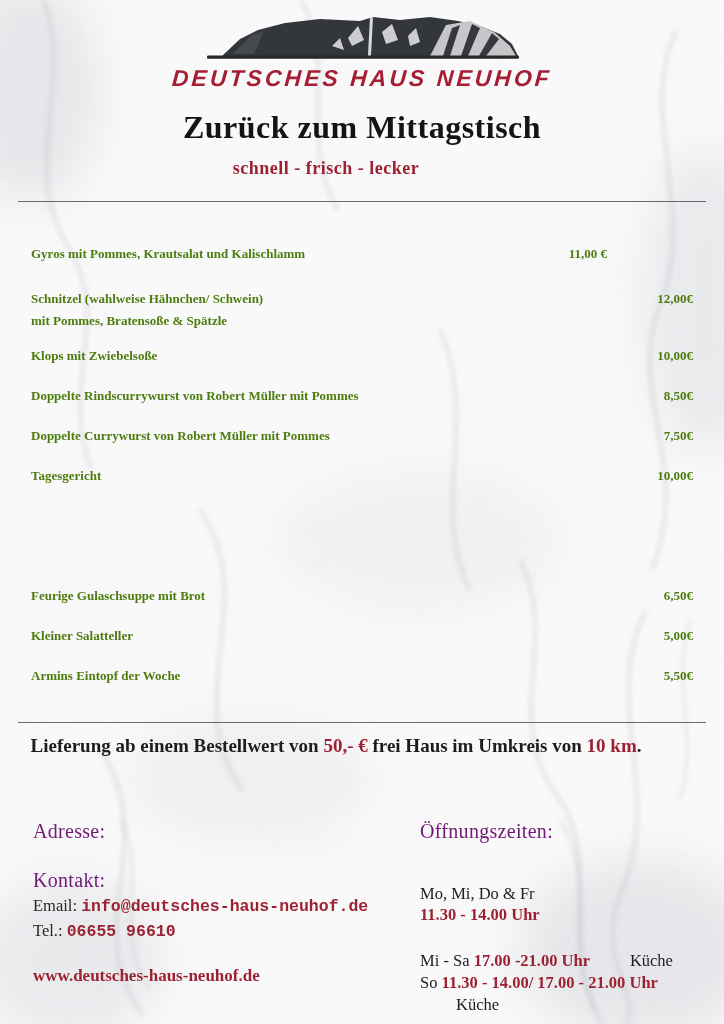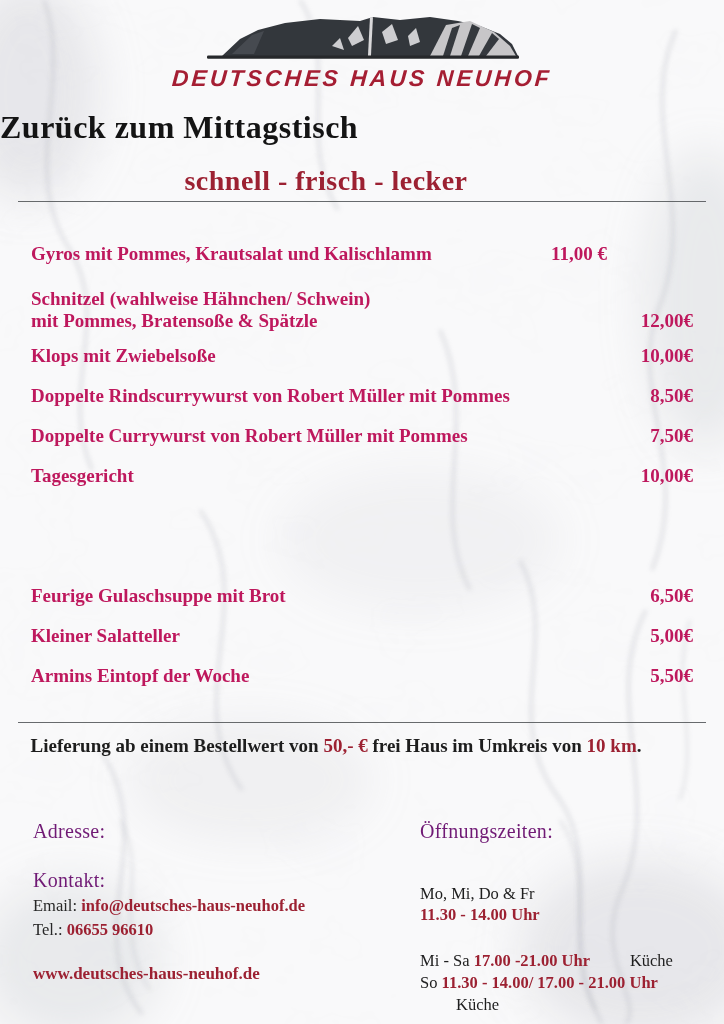--- a/index.html
+++ b/index.html
@@ -22,62 +22,61 @@
   
   .logo-art{left:0;top:6px;width:724px;height:56px;}
   .logo-text{
     left:0;top:65px;width:724px;text-align:center;
     font-family:"Liberation Sans","DejaVu Sans",sans-serif;
     font-style:italic;font-weight:800;font-size:23px;
     letter-spacing:3px;color:var(--logo-red,#a51e33);
     transform:skewX(-4deg);
   }
   .title{
-    left:0;top:108px;width:724px;
+    left:0;top:108px;width:724px;text-align:center;
     font-weight:700;font-size:32px;line-height:38px;color:#141414;
     letter-spacing:.5px;
   }
   .subtitle{
     left:0;top:158px;width:652px;text-align:center;
-    font-weight:700;font-size:28px;color:var(--accent,#9c2132);
+    font-weight:700;font-size:18px;color:var(--accent,#9c2132);
     letter-spacing:.5px;
-    margin-top:7px;
   }
   .divider{
     left:18px;width:688px;height:0;
     border-top:1.6px solid #4d5154;opacity:.85;
   }
   .divider.top{top:201px;}
   .divider.bottom{top:722px;}
 
   
   .row{
     left:31px;width:662px;
-    display:flex;justify-content:space-between;align-items:flex-end;
-    font-weight:700;font-size:19px;line-height:22px;color:#be185d;
+    display:flex;justify-content:space-between;
+    font-weight:700;font-size:13px;line-height:22px;color:#4d7c0f;
   }
   .item-name{white-space:pre-line;text-align:left;}
   .item-price{white-space:nowrap;padding-left:12px;}
   .price-inset .item-price{margin-right:86px;}
 
   
   .delivery{
     left:0;top:735px;width:672px;text-align:center;
     font-weight:700;font-size:19px;color:#1d1d1d;
   }
   .red{color:var(--accent,#9c2132);}
 
   
   .footer-left{left:33px;top:820px;width:360px;}
   .footer-right{left:420px;top:820px;width:290px;}
   .blk-label{font-size:20px;font-weight:400;color:#701a75;letter-spacing:.3px;}
   .addr-value{font-size:17px;font-weight:700;color:var(--accent,#9c2132);margin-top:4px;}
   .contact-block{margin-top:26px;}
   .contact-line{font-size:16.5px;font-weight:400;color:#272727;line-height:21px;margin-top:3px;}
-  .contact-line .red{font-weight:700;}
+  .contact-line .red{font-weight:700;font-family:Liberation Mono, monospace;}
   .website{margin-top:24px;font-size:17px;font-weight:700;color:var(--accent,#9c2132);}
   .hours-lunch{margin-top:40px;font-size:16.5px;line-height:21px;}
   .hours-days{font-weight:400;color:#1e1e1e;}
   .hours-time{font-weight:700;color:var(--accent,#9c2132);}
   .hours-dinner{margin-top:25px;font-size:16.5px;line-height:22px;}
   .hours-suffix{font-weight:400;color:#1e1e1e;margin-left:36px;}
 </style>
 </head>
 <body>
 

